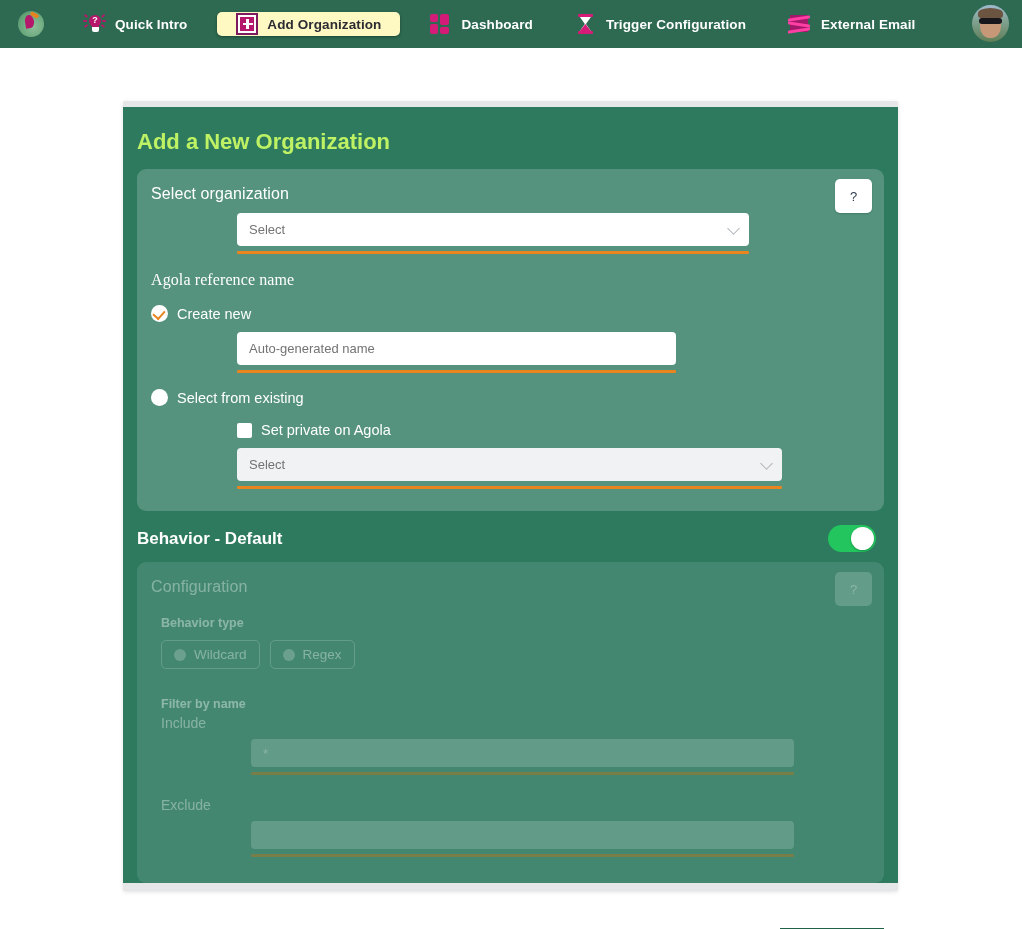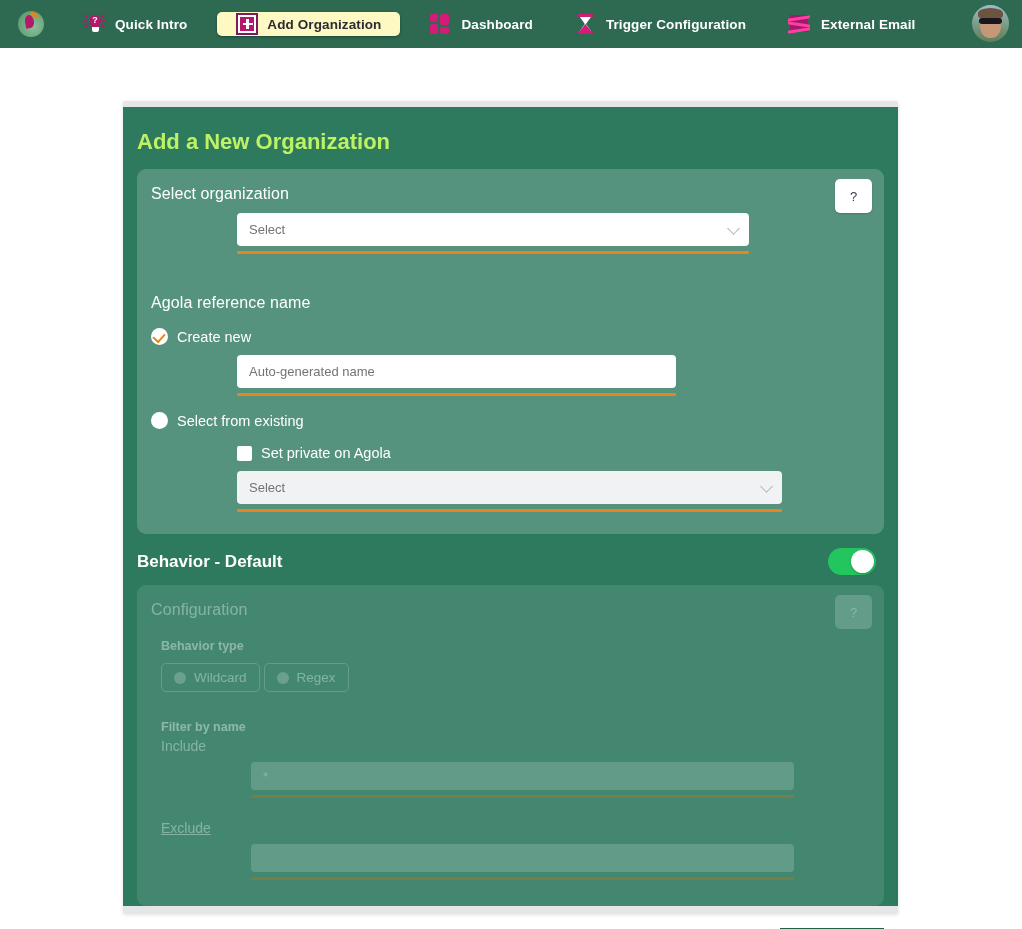--- a/index.html
+++ b/index.html
@@ -320,21 +320,21 @@
     background: #ffffff;
     box-shadow: 0 1px 2px rgba(0,0,0,.25);
   }
 
   .sub-label {
     color: rgba(255,255,255,.78);
     font-size: 12.5px;
     font-weight: bold;
     margin: 20px 0 0 10px;
   }
-  .pill-row { display: flex; gap: 4px; margin: 10px 0 0 10px; }
+  .pill-row { display: flex; gap: 10px; margin: 10px 0 0 10px; }
   .pill {
     display: flex; align-items: center; gap: 8px;
     height: 29px;
     padding: 0 12px;
     border: 1px solid rgba(255,255,255,.35);
     border-radius: 5px;
     color: rgba(255,255,255,.72);
     font-size: 13.5px;
     background: transparent;
     cursor: pointer;
@@ -458,21 +458,21 @@
       <div class="panel-label">Select organization</div>
 
       <div class="control" style="margin-left:86px; width:512px;">
         <div class="sel">
           <span class="ph">Select</span>
         </div>
         <span class="chev"></span>
         <div class="underline"></div>
       </div>
 
-      <div class="panel-label" style="margin-top:40px;">Agola reference name</div>
+      <div class="panel-label" style="margin-top:17px;font-family:Liberation Serif, serif;">Agola reference name</div>
 
       <div class="opt-row">
         <span class="radio checked"></span>
         <span class="opt-label">Create new</span>
       </div>
 
       <div class="control" style="margin-left:86px; width:439px;">
         <div class="txt">
           <span class="ph">Auto-generated name</span>
         </div>
@@ -527,21 +527,21 @@
       <div class="filter-title">Filter by name</div>
 
       <div class="io-label">Include</div>
       <div class="io-ctrl">
         <div class="io-input">
           <span>*</span>
         </div>
         <div class="underline dim"></div>
       </div>
 
-      <div class="io-label" style="margin-top:22px;text-decoration:underline;">Exclude</div>
+      <div class="io-label" style="margin-top:22px;">Exclude</div>
       <div class="io-ctrl">
         <div class="io-input">
           <span></span>
         </div>
         <div class="underline dim"></div>
       </div>
     </div>
   </div>
 
   <button class="create-btn">Create</button>

